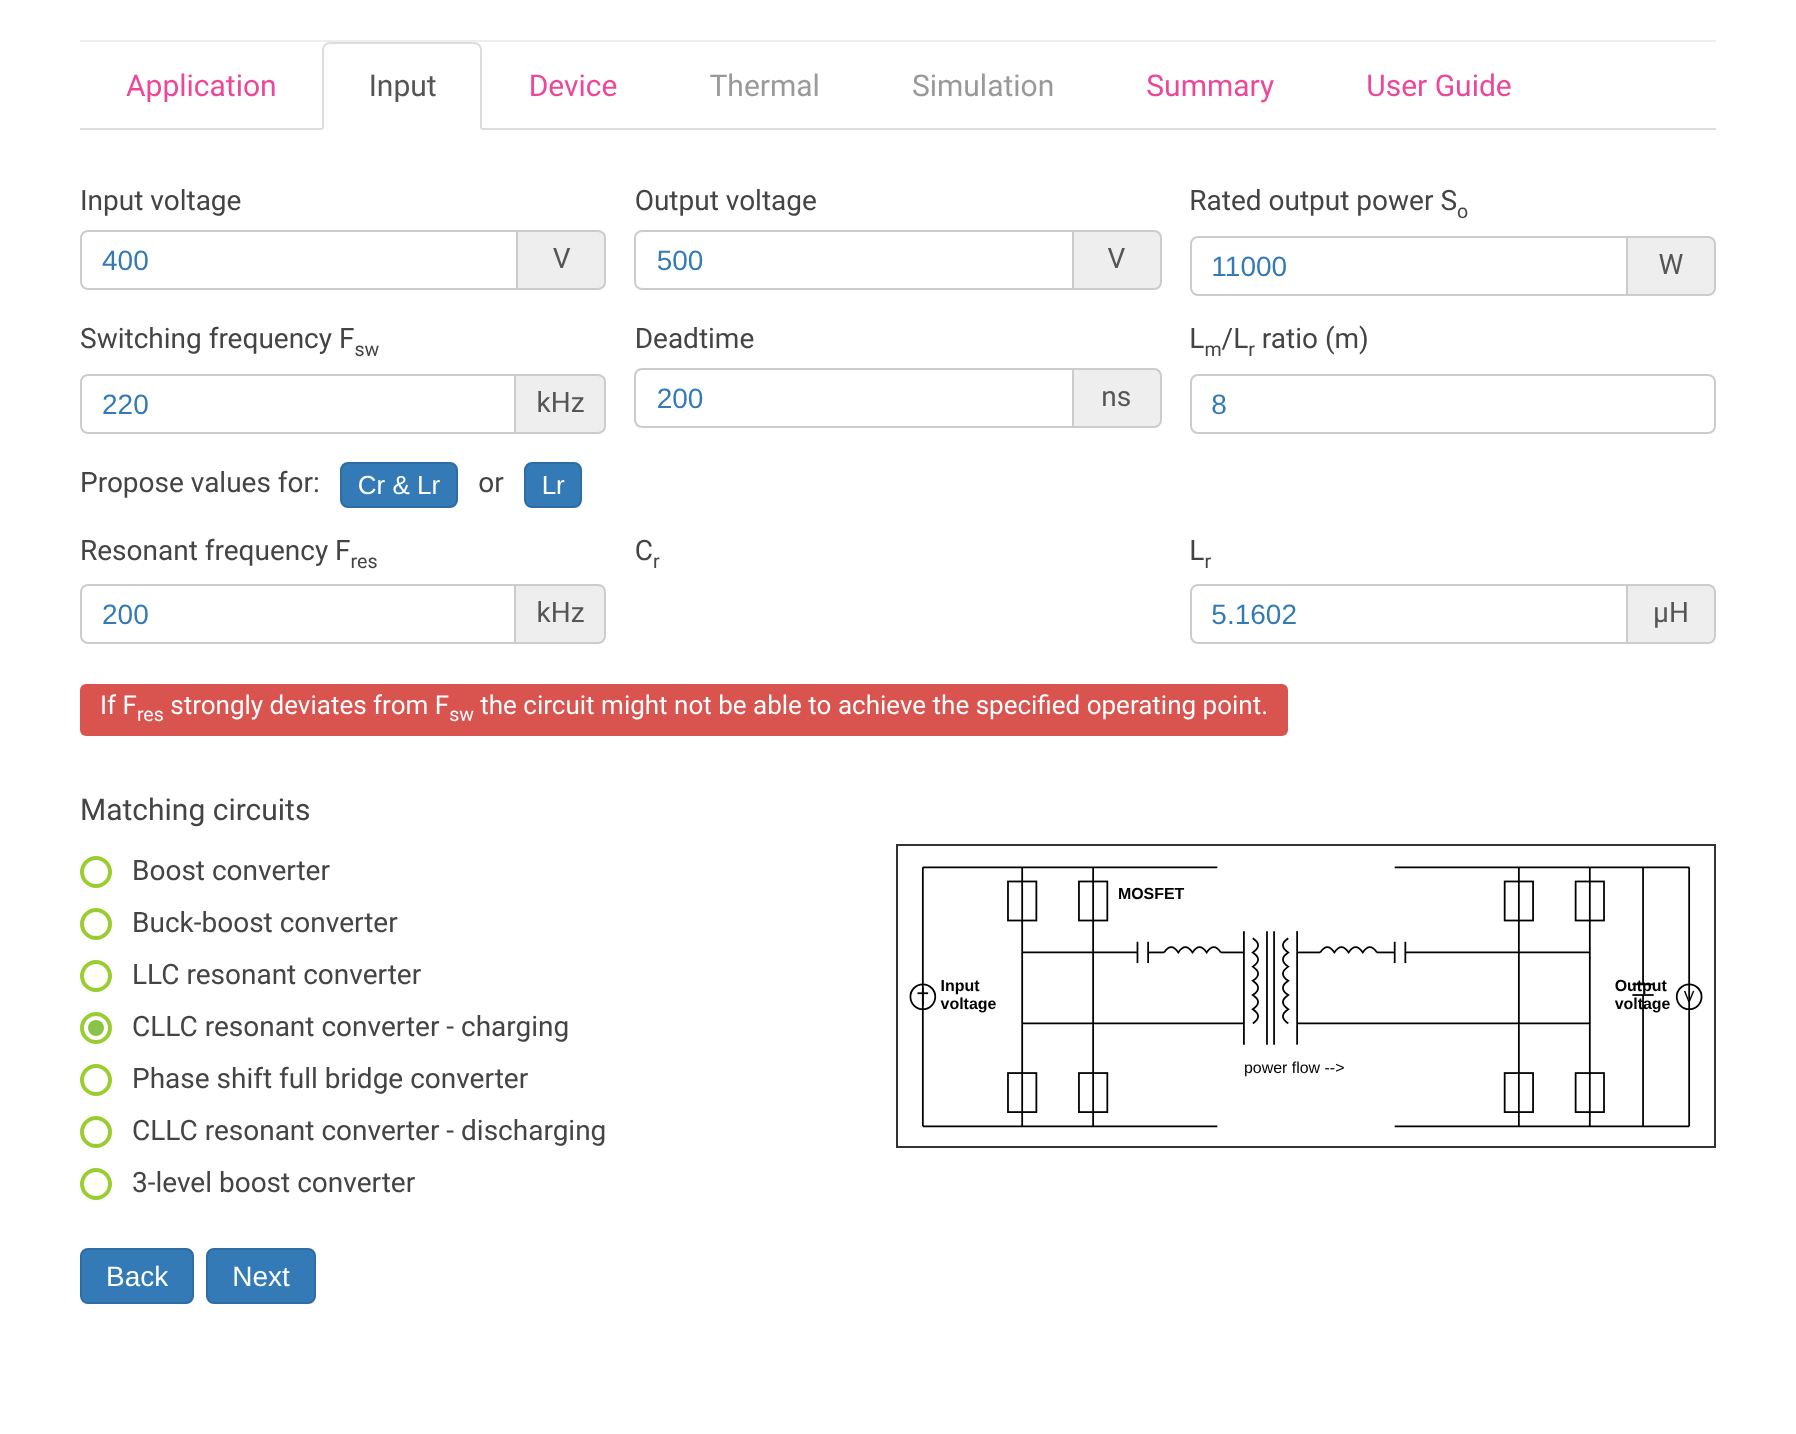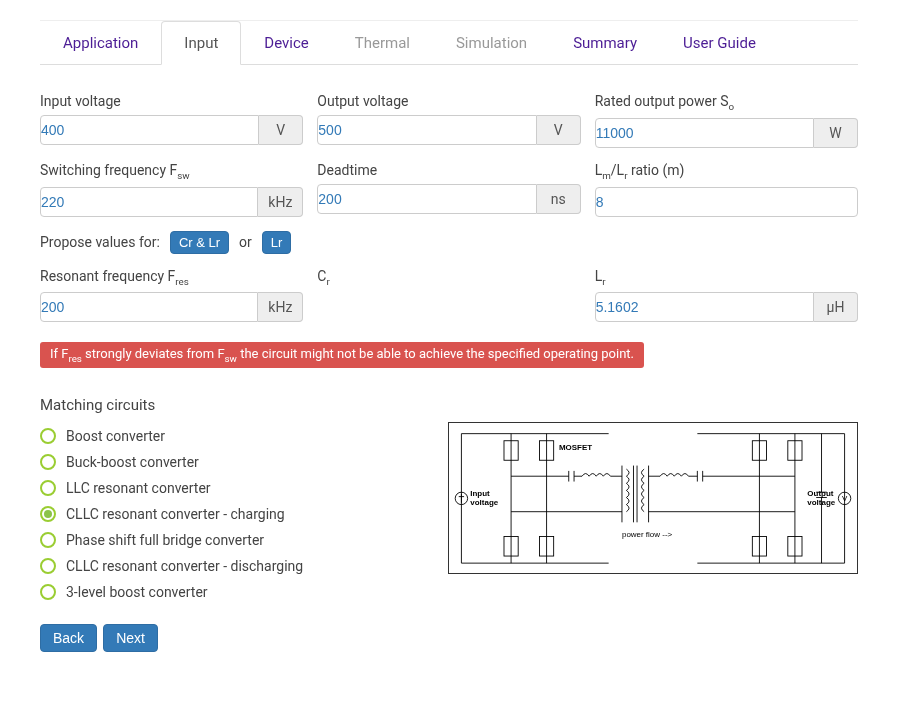--- a/index.html
+++ b/index.html
@@ -14,21 +14,21 @@
   .tabs {
     display: flex;
     border-bottom: 1px solid #ddd;
     border-top: 1px solid #eee;
     gap: 0;
     margin-bottom: 28px;
   }
   .tab {
     padding: 12px 22px;
     cursor: pointer;
-    color: #4c1d95;
+    color: #ec4899;
     border: 1px solid transparent;
     border-radius: 4px 4px 0 0;
     margin-bottom: -1px;
     font-size: 15px;
   }
   .tab.disabled { color: #999; cursor: default; }
   .tab.active {
     color: #555;
     background: #fff;
     border-color: #ddd #ddd #fff;
@@ -49,21 +49,21 @@
   }
   .field label sub { font-size: 0.7em; }
   .input-group {
     display: flex;
     align-items: stretch;
   }
   .input-group input {
     flex: 1;
     border: 1px solid #ccc;
     border-radius: 4px 0 0 4px;
-    padding: 6px 0;
+    padding: 6px 10px;
     font-size: 14px;
     color: #337ab7;
     width: 0;
     min-width: 0;
   }
   .input-group .unit {
     background: #eee;
     border: 1px solid #ccc;
     border-left: none;
     border-radius: 0 4px 4px 0;

